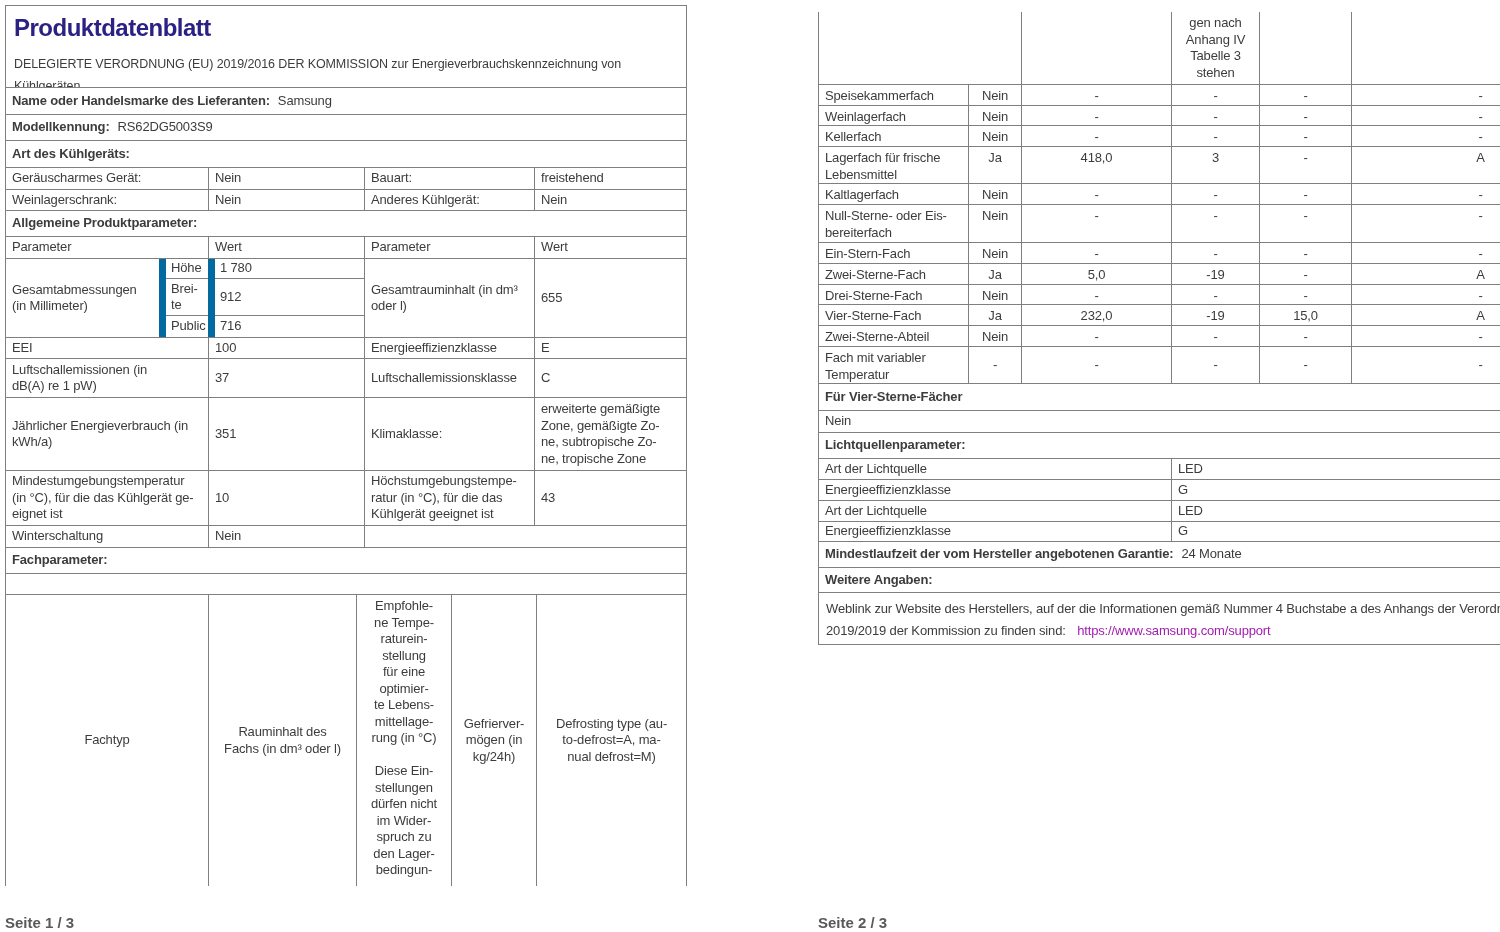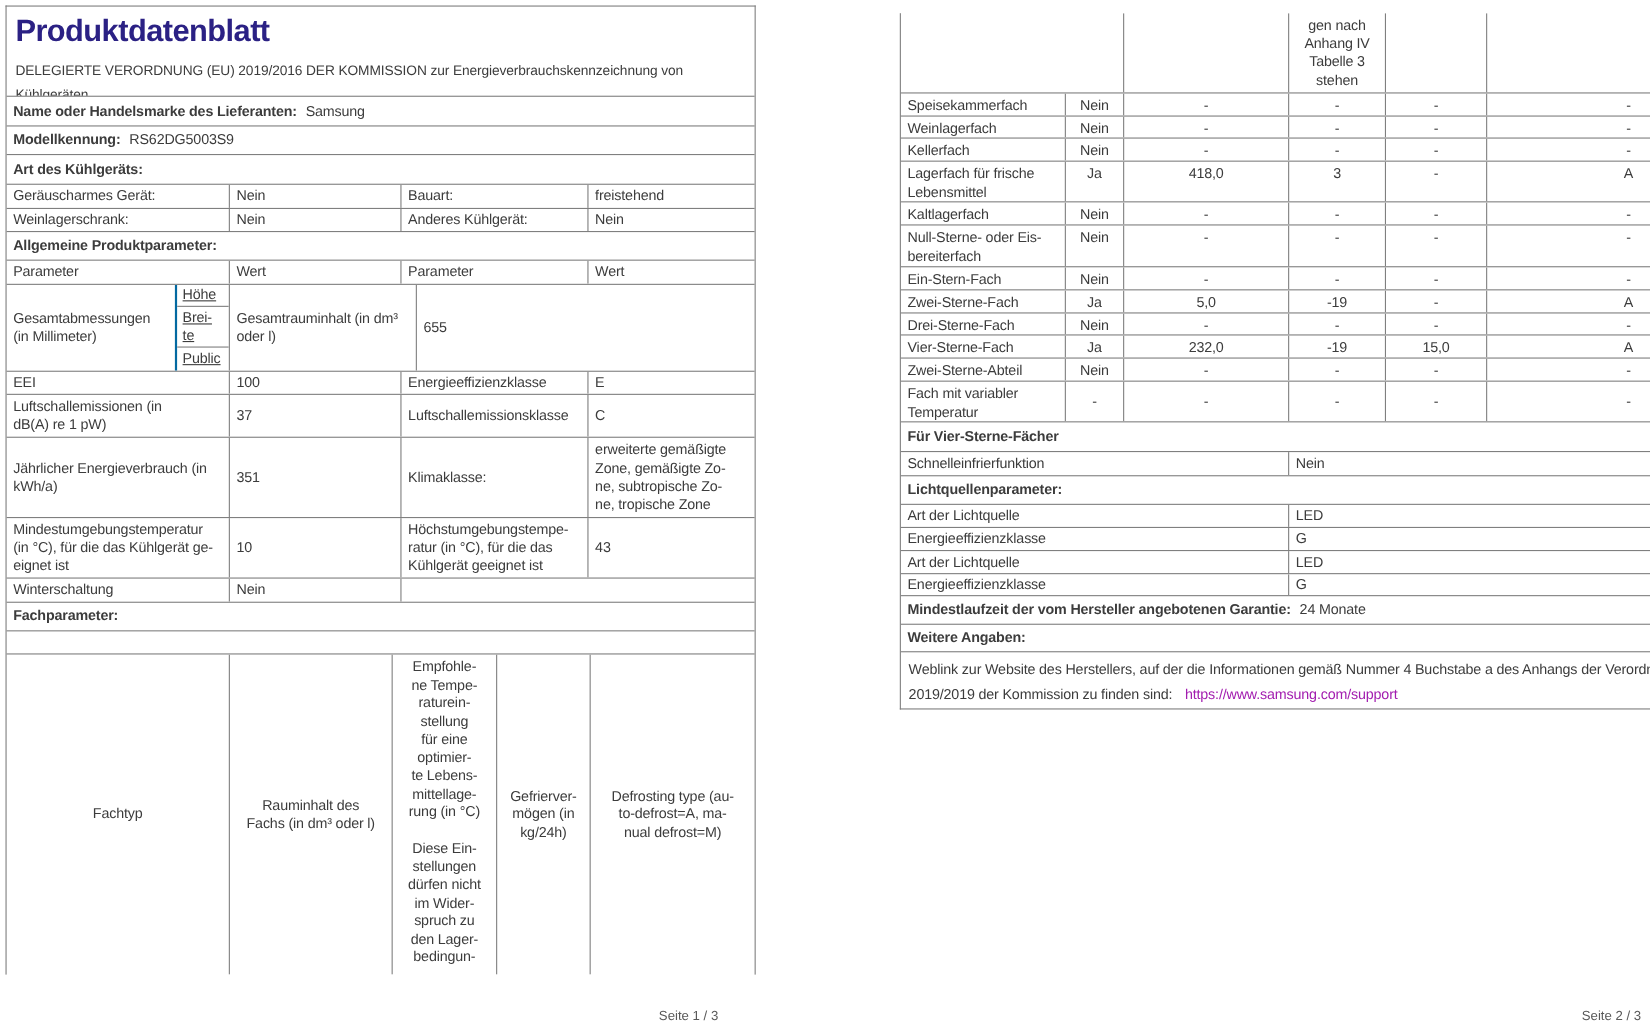--- a/index.html
+++ b/index.html
@@ -18,39 +18,39 @@
   .c { border-left:1px solid #7f7f7f; display:flex; align-items:center; padding:2px 6px; overflow:hidden; }
   .c:first-child { border-left:none; }
   .top { align-items:flex-start; padding-top:3px; }
   .ctr { justify-content:center; text-align:center; }
   .pre { white-space:pre-line; }
   .b { font-weight:bold; }
   .val-gap { margin-left:8px; }
   
   .w1{width:202px}.w2{width:156px}.w3{width:170px}.wf{flex:1}
   
-  .dimcol { border-left:2px solid #0369a1; display:block; padding:0; overflow:hidden;text-decoration:underline; }
+  .dimcol { border-left:7px solid #0369a1; display:block; padding:0; overflow:hidden; }
   .d1{width:153px}.dsub{width:49px}.dval{width:156px}
   .dimcell { border-bottom:1px solid #7f7f7f; display:flex; align-items:center; padding:0 5px; overflow:hidden; }
   .dimcell:last-child { border-bottom:none; }
   
   .f1{width:202px}.f2{width:148px}.f3{width:95px}.f4{width:85px}
   .fh3 { line-height:16.5px; }
   
   .p1{width:149px}.p2{width:53px}.p3{width:150px}.p4{width:88px}.p5{width:92px}.pf{flex:1}
   .half{width:352px}
   h1.doc-title {
-    font-size:28px; line-height:32px; letter-spacing:-0.5px;
+    font-size:24px; line-height:32px; letter-spacing:-0.5px;
     color:#2b2184; font-weight:bold;
   }
   .head-cell { display:block; padding:6px 8px 0 8px; }
   .subtitle { margin-top:9px; font-size:12.5px; letter-spacing:-0.1px; line-height:22px; }
   .footer {
-    position:absolute; top:915px; font-size:12px; color:#595959; letter-spacing:0;
-    text-align:right;
+    position:absolute; top:915px; font-size:15px; color:#595959; letter-spacing:0;
+    font-weight:bold;
   }
   #footer1 { left:5px; width:648px; }
   #footer2 { left:818px; width:674px; }
   .weblink-cell { display:block; padding:5px 7px; line-height:22px; }
   a.plain { color:#a21caf; text-decoration:none; }
 </style>
 </head>
 <body>
 
 <div class="page" id="page1">
@@ -107,20 +107,25 @@
   </div>
 
   <div class="r" style="height:79px">
     <div class="c d1 pre">Gesamtabmessungen
 (in Millimeter)</div>
     <div class="dimcol dsub">
       <div class="dimcell pre" style="height:20px">Höhe</div>
       <div class="dimcell pre" style="height:37px">Brei-
 te</div>
       <div class="dimcell pre" style="flex:none;height:21px">Public</div>
+    </div>
+    <div class="dimcol dval">
+      <div class="dimcell" style="height:20px">1 780</div>
+      <div class="dimcell" style="height:37px">912</div>
+      <div class="dimcell" style="flex:none;height:21px">716</div>
     </div>
     <div class="c w3 pre">Gesamtrauminhalt (in dm³
 oder l)</div>
     <div class="c wf">655</div>
   </div>
 
   <div class="r" style="height:21px">
     <div class="c w1 pre">EEI</div>
     <div class="c w2">100</div>
     <div class="c w3 pre">Energieeffizienzklasse</div>
@@ -311,21 +316,20 @@
     <div class="c p4 ctr">-</div>
     <div class="c p5 ctr">-</div>
     <div class="c pf ctr">-</div>
   </div>
 
   <div class="r" style="height:27px">
     <div class="c wf b">Für Vier-Sterne-Fächer</div>
   </div>
 
   <div class="r" style="height:22px">
-    <div class="c half">Schnelleinfrierfunktion</div>
     <div class="c pf">Nein</div>
   </div>
 
   <div class="r" style="height:26px">
     <div class="c wf b">Lichtquellenparameter:</div>
   </div>
 
   <div class="r" style="height:21px">
     <div class="c half">Art der Lichtquelle</div>
     <div class="c pf">LED</div>

